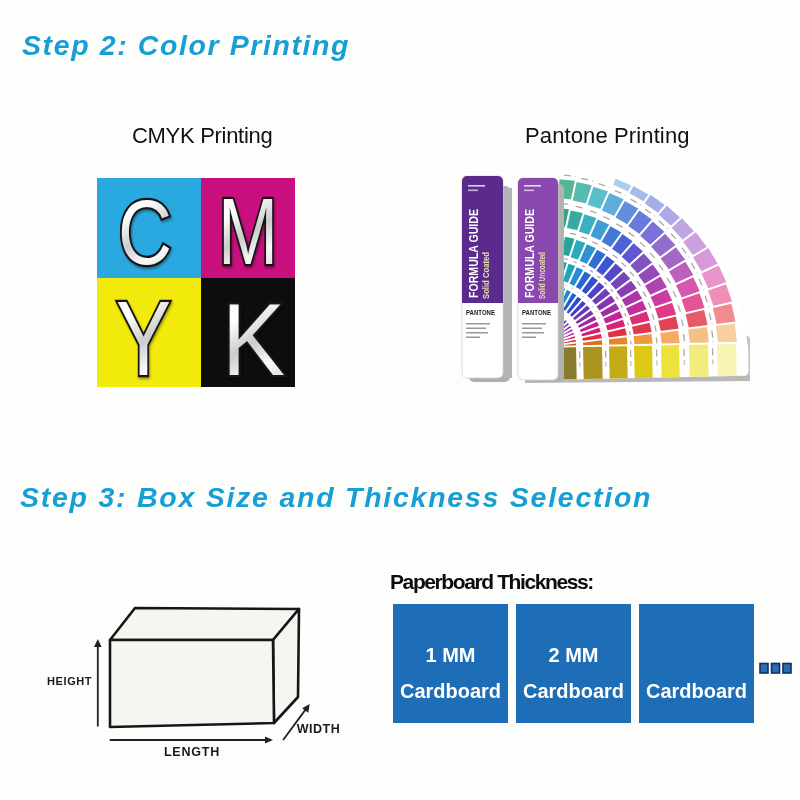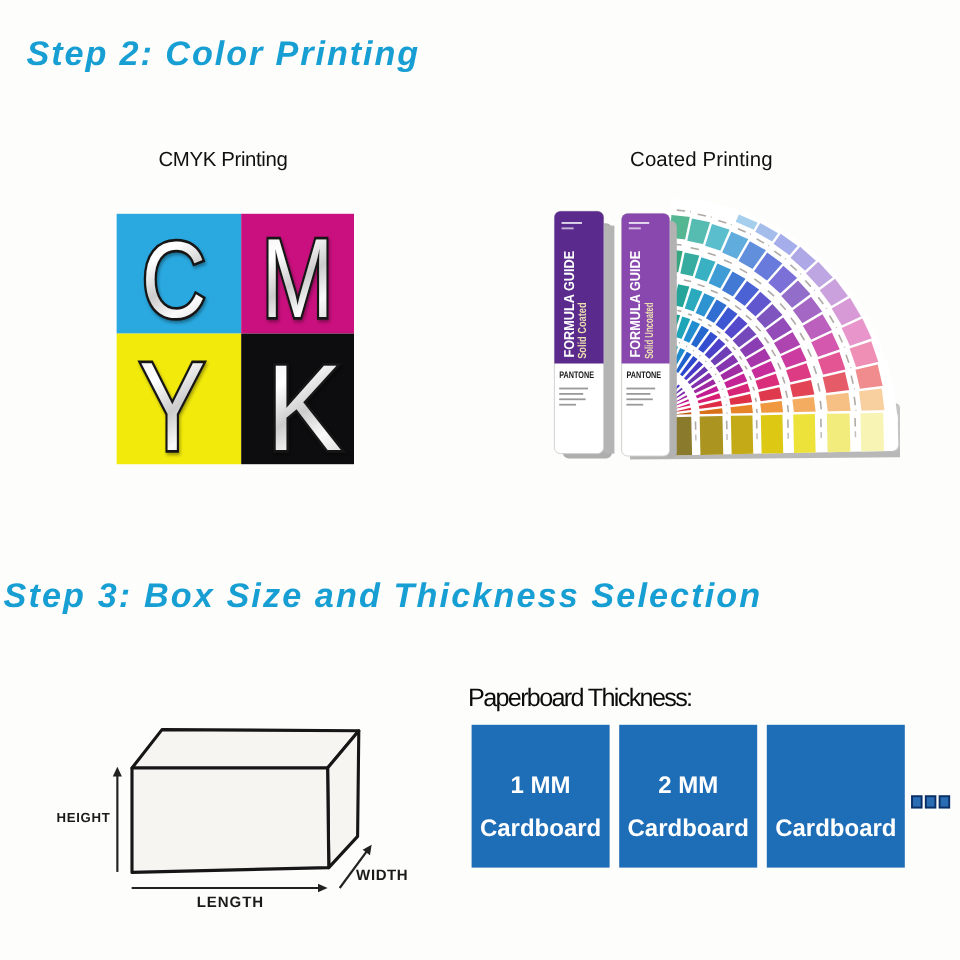--- a/index.html
+++ b/index.html
@@ -1,27 +1,27 @@
 <!DOCTYPE html>
 <html><head><meta charset="utf-8">
 <style>
   html,body{margin:0;padding:0}
   body{width:800px;height:800px;background:#fdfdfb;position:relative;overflow:hidden;
        font-family:"Liberation Sans",sans-serif}
   .t1{position:absolute;font-size:28.5px;font-weight:bold;font-style:italic;
       color:#179fd4;white-space:nowrap}
-  .sub{position:absolute;font-size:17px;color:#101010;white-space:nowrap;letter-spacing:-0.3px}
+  .sub{position:absolute;font-size:22px;color:#101010;white-space:nowrap;letter-spacing:-0.3px}
   .blk{position:absolute;background:#1e6db7;color:#fff;width:115px;height:119px;
        top:604px;text-align:center;font-weight:bold;font-size:20px}
   .blk div{position:absolute;width:100%;left:0}
 </style></head>
 <body>
 <div class="t1" style="left:22px;top:29px;letter-spacing:1.6px">Step 2: Color Printing</div>
 <div class="sub" style="left:132px;top:123px">CMYK Printing</div>
-<div class="sub" style="left:525px;top:123px;letter-spacing:0.12px">Coated Printing</div>
+<div class="sub" style="left:525px;top:123px;letter-spacing:0.12px">Pantone Printing</div>
 
 <svg width="198" height="209" viewBox="0 0 198 209" style="position:absolute;left:97px;top:178px">
 <defs>
 <linearGradient id="met" x1="0" y1="0" x2="0.35" y2="1">
  <stop offset="0" stop-color="#ededed"></stop>
         <stop offset="0.35" stop-color="#ffffff"></stop>
  <stop offset="0.62" stop-color="#cccccc"></stop>
         <stop offset="0.85" stop-color="#fafafa"></stop>
  <stop offset="1" stop-color="#e4e4e4"></stop>
 </linearGradient>
@@ -389,21 +389,21 @@
 <rect x="84" y="49.5" width="10" height="1.6" fill="#ffffff" opacity="0.65"></rect>
 <text x="93.5" y="158" transform="rotate(-90 93.5 158)" font-family="Liberation Sans, sans-serif" font-size="12" font-weight="bold" fill="#ffffff" textLength="89" lengthAdjust="spacingAndGlyphs">FORMULA GUIDE</text>
 <text x="104.5" y="159" transform="rotate(-90 104.5 159)" font-family="Liberation Sans, sans-serif" font-size="9.8" font-weight="bold" fill="#e9dfb0" textLength="47" lengthAdjust="spacingAndGlyphs">Solid Uncoated</text>
 <text x="82" y="175" font-family="Liberation Sans, sans-serif" font-size="8" font-weight="bold" fill="#1a1a1a" textLength="29" lengthAdjust="spacingAndGlyphs">PANTONE</text>
 <rect x="82" y="183.0" width="24" height="1.5" fill="#9a9a9a"></rect>
 <rect x="82" y="187.5" width="20" height="1.5" fill="#9a9a9a"></rect>
 <rect x="82" y="192.0" width="22" height="1.5" fill="#9a9a9a"></rect>
 <rect x="82" y="196.5" width="14" height="1.5" fill="#9a9a9a"></rect>
 </svg>
 
-<div class="t1" style="left:3px;top:481px;letter-spacing:1.75px">Step 3: Box Size and Thickness Selection</div>
+<div class="t1" style="left:20px;top:481px;letter-spacing:1.75px">Step 3: Box Size and Thickness Selection</div>
 
 <svg width="305" height="175" viewBox="0 0 305 175" style="position:absolute;left:40px;top:595px">
 <g fill="#f6f5f2" stroke="#161616" stroke-width="2.6" stroke-linejoin="round">
 <polygon points="70,45 95,13 259,14 233,45"></polygon>
 <polygon points="233,45 259,14 258,102 234,128"></polygon>
 <polygon points="70,45 233,45 234,128 70,132"></polygon>
 </g>
 <g stroke="#222" stroke-width="1.8" fill="none">
 <line x1="57.8" y1="131.6" x2="57.8" y2="48"></line>
 <polygon points="57.8,44 54,52 61.6,52" fill="#222" stroke="none"></polygon>
@@ -412,21 +412,21 @@
 <line x1="243.1" y1="145" x2="267" y2="112.6"></line>
 <polygon points="269.7,109 262.2,113.2 268.3,117.7" fill="#222" stroke="none"></polygon>
 </g>
 <g font-family="Liberation Sans, sans-serif" font-weight="bold" fill="#1a1a1a">
 <text x="7" y="90" font-size="11" letter-spacing="0.6">HEIGHT</text>
 <text x="152" y="161" font-size="12.5" letter-spacing="0.8" text-anchor="middle">LENGTH</text>
 <text x="278.5" y="138" font-size="12.5" letter-spacing="0.5" text-anchor="middle">WIDTH</text>
 </g>
 </svg>
 
-<div style="position:absolute;left:390px;top:569.5px;font-size:21px;letter-spacing:-1.4px;font-weight:normal;color:#0c0c0c">Paperboard Thickness:</div>
+<div style="position:absolute;left:390px;top:569.5px;font-size:21px;letter-spacing:-1.4px;font-weight:bold;color:#0c0c0c">Paperboard Thickness:</div>
 <div class="blk" style="left:393px">
     <div style="top:40px">1 MM</div>
     <div style="top:76px">Cardboard</div>
   </div>
 <div class="blk" style="left:516px">
     <div style="top:40px">2 MM</div>
     <div style="top:76px">Cardboard</div>
   </div>
 <div class="blk" style="left:639px">
     <div style="top:76px">Cardboard</div>

